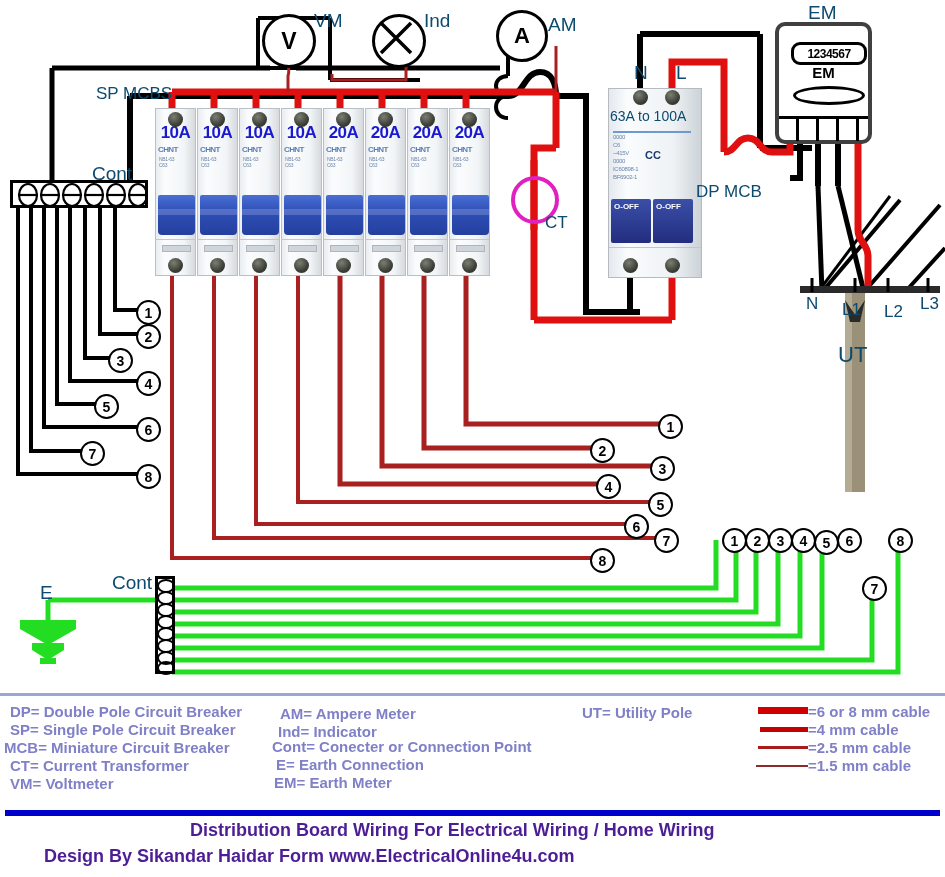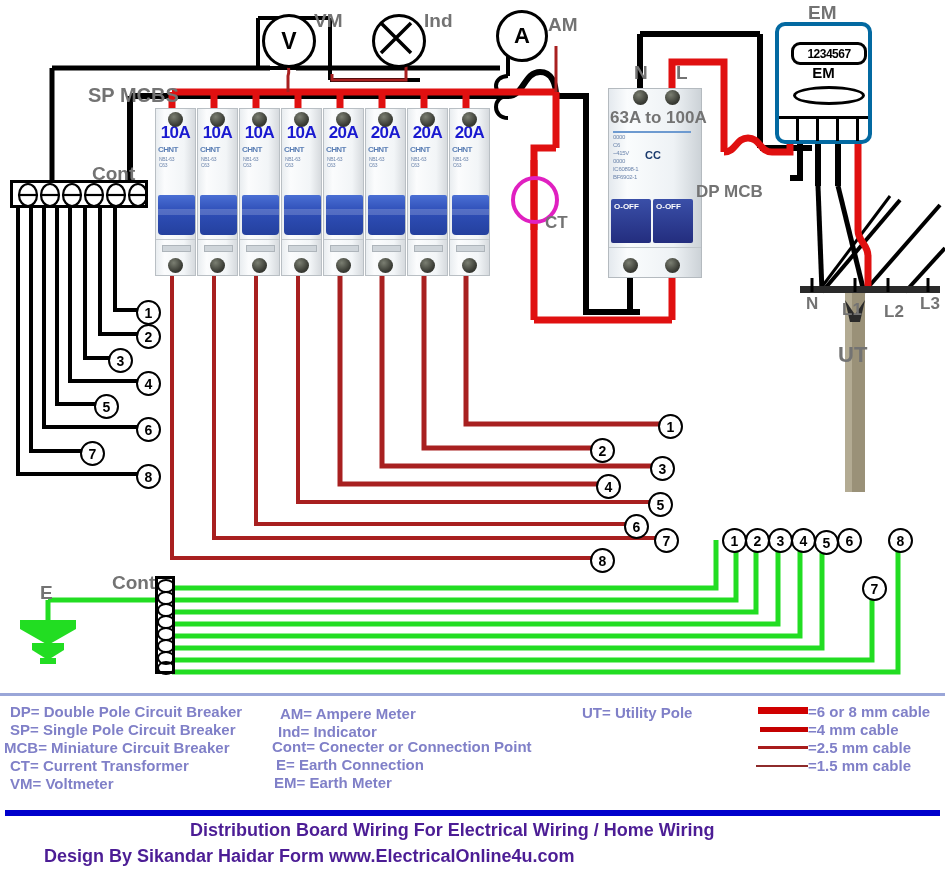--- a/index.html
+++ b/index.html
@@ -1,20 +1,20 @@
 <!DOCTYPE html>
 <html><head>
 <meta charset="utf-8">
 <style>
   html,body{margin:0;padding:0;background:#fff;}
   body{width:945px;height:877px;position:relative;overflow:hidden;
        font-family:"Liberation Sans",sans-serif;}
   #stage{position:absolute;left:0;top:0;width:945px;height:877px;}
   svg{position:absolute;left:0;top:0;}
-  .lbl{position:absolute;color:#737373;font-weight:bold;white-space:nowrap;}
+  .lbl{position:absolute;color:#0c4a6e;font-weight:normal;white-space:nowrap;}
   .legend{position:absolute;color:#8080c8;font-weight:bold;font-size:15px;white-space:nowrap;}
   .ttl{position:absolute;color:#4c1d95;font-weight:bold;white-space:nowrap;}
   .mcb{position:absolute;width:41px;height:168px;top:108px;
        background:linear-gradient(90deg,#e9edf0 0%,#fbfcfd 22%,#f2f5f7 72%,#d6dade 100%);
        border:1px solid #b9bfc4;box-sizing:border-box;}
   .mcb .amp{position:absolute;top:14px;left:0;width:100%;text-align:center;
        color:#1a1ad0;font-weight:bold;font-size:17px;letter-spacing:-.5px;}
   .mcb .brandtxt{position:absolute;top:36px;left:2px;color:#5b7fb5;font-size:8px;
        font-weight:bold;letter-spacing:-.6px;}
   .mcb .micro{position:absolute;left:3px;top:48px;color:#6d86ad;font-size:5px;
@@ -205,21 +205,21 @@
   <div class="circ" style="left:496px;top:10px;width:46px;height:46px;font-size:22px;">
     <span>A</span>
   </div>
   <div class="lbl" style="left:548px;top:14px;font-size:19px;">AM</div>
 
   <svg width="60" height="60" style="left:505px;top:170px;">
     <circle cx="30" cy="30" r="22" stroke="#e020c0" stroke-width="4" fill="none"></circle>
   </svg>
   <div class="lbl" style="left:545px;top:213px;font-size:17px;">CT</div>
 
-  <div class="lbl" style="left:88px;top:84px;font-size:20px;">SP MCBS</div>
+  <div class="lbl" style="left:96px;top:84px;font-size:17px;">SP MCBS</div>
 
   <div>
 
     <div class="mcb" style="left:155px;">
       <div class="amp">10A</div>
       <div class="brandtxt">CHNT</div>
       <div class="micro"><span>NB1-63</span><br><span>C63</span></div>
       <div class="toggle"></div>
       <div class="togglenotch"></div>
       <div class="gap"></div>
@@ -324,26 +324,26 @@
     <div style="position:absolute;left:44px;top:110px;width:40px;height:44px;
                 background:linear-gradient(180deg,#3a4fa8 0%,#232d7e 100%);border-radius:2px;"></div>
     <div style="position:absolute;left:5px;top:113px;color:#fff;font-size:8px;font-weight:bold;">O-OFF</div>
     <div style="position:absolute;left:47px;top:113px;color:#fff;font-size:8px;font-weight:bold;">O-OFF</div>
     <div style="position:absolute;left:0;top:158px;width:100%;height:1px;background:#c0c6cb;"></div>
   </div>
   <div class="term" style="left:633px;top:90px;"></div>
   <div class="term" style="left:665px;top:90px;"></div>
   <div class="term" style="left:623px;top:258px;"></div>
   <div class="term" style="left:665px;top:258px;"></div>
-  <div class="lbl" style="left:610px;top:108px;font-size:17px;">63A to 100A</div>
+  <div class="lbl" style="left:610px;top:108px;font-size:14px;">63A to 100A</div>
   <div class="lbl" style="left:696px;top:182px;font-size:17px;">DP MCB</div>
   <div class="lbl" style="left:634px;top:62px;font-size:19px;">N</div>
   <div class="lbl" style="left:676px;top:62px;font-size:19px;">L</div>
 
-  <div class="emeter" style="border:4px solid #0369a1;border-radius:10px;background:#fff;box-sizing:border-box;padding-left:16px;">
+  <div class="emeter" style="border:4px solid #404040;border-radius:10px;background:#fff;box-sizing:border-box;padding-left:16px;">
     <div style="position:absolute;left:12px;top:16px;width:70px;height:17px;border:3px solid #000;
                 border-radius:9px;display:flex;align-items:center;justify-content:center;
                 font-size:12px;font-weight:bold;letter-spacing:-.5px;">1234567</div>
     <div style="position:absolute;left:0;top:38px;width:100%;text-align:center;font-size:15px;font-weight:bold;">EM</div>
     <div style="position:absolute;left:14px;top:60px;width:66px;height:13px;border:3px solid #000;
                 border-radius:50%;"></div>
     <div style="position:absolute;left:0;top:90px;width:100%;height:3px;background:#000;"></div>
     <div style="position:absolute;left:17px;top:93px;width:3px;height:22px;background:#000;"></div>
     <div style="position:absolute;left:37px;top:93px;width:3px;height:22px;background:#000;"></div>
     <div style="position:absolute;left:57px;top:93px;width:3px;height:22px;background:#000;"></div>

